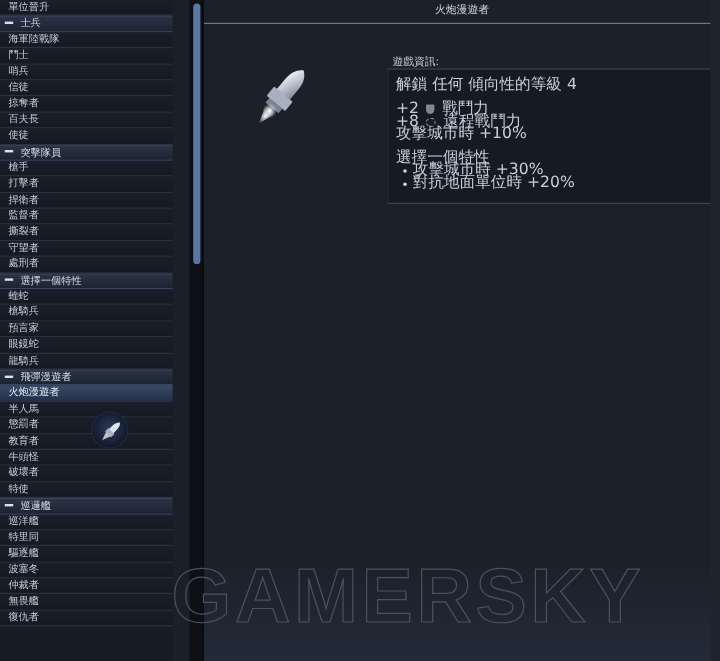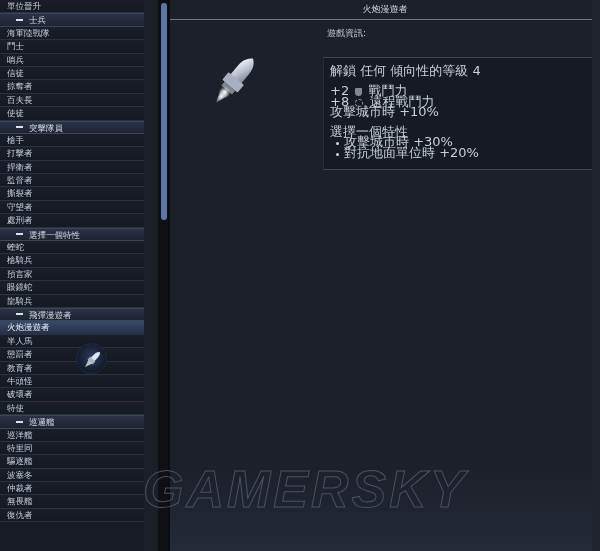--- a/index.html
+++ b/index.html
@@ -12,21 +12,21 @@
     background: #171b24; overflow: hidden;
   }
   .row {
     position: relative; height: 13.4px; line-height: 13px; font-size: 8.5px;
     padding-left: 7px; color: #c6cfdc; border-bottom: 1px solid #2a3140;
     background: linear-gradient(#1a1e28, #151922); white-space: nowrap;
   }
   .row.header {
     background: linear-gradient(#2a3346, #1d2331);
     border-top: 1px solid #3b465c; border-bottom: 1px solid #3b465c;
-    padding-left: 16px; color: #d7dfea;
+    padding-left: 4px; color: #d7dfea;
   }
   .row.header .dash { display: inline-block; width: 7px; height: 2px; background: #d9e1ec; vertical-align: middle; margin-right: 6px; position: relative; top: -1px; }
   .row.selected { background: linear-gradient(#3a4a66, #24304a); color: #e8eef6; }
 
   .scroll-track { position: absolute; left: 158px; top: 0; width: 10px; height: 551px; background: #0e1016; }
   .scroll-thumb {
     position: absolute; left: 161px; top: 3px; width: 6px; height: 217px;
     background: #5e76a6; border-radius: 3px;
   }
   .divider-line { position: absolute; left: 168px; top: 0; width: 2px; height: 551px; background: #0a0c10; }
@@ -43,36 +43,36 @@
     background: linear-gradient(#1c2029 0%, #1c2029 85%, #232a38 100%);
   }
   .title-bar {
     position: absolute; left: 0; top: 0; width: 430px; height: 20px;
     text-align: center; font-size: 9px; line-height: 18px; color: #cfd8e6;
     border-bottom: 1px solid #6e7789;
   }
   .unit-icon { position: absolute; left: 33px; top: 48px; width: 64px; height: 64px; }
 
   .info-label {
-    position: absolute; left: 157px; top: 27px; font-size: 9px; color: #c3ccd9;
+    position: absolute; left: 157px; top: 45px; font-size: 9px; color: #c3ccd9;
   }
   .info-box {
     position: absolute; left: 153px; top: 57px; width: 306px; height: 113px;
     background: #161a23; border-top: 1px solid #3d4455; border-bottom: 1px solid #3d4455;
     border-left: 1px solid #252b38; border-right: 1px solid #252b38;
     padding: 8px 6px; font-size: 13px; line-height: 10.3px; color: #c6cfdb;
   }
   .info-box .line { white-space: nowrap; }
   .info-box .gap { height: 10px; }
   .shield { display: inline-block; width: 7px; height: 8px; background: #7f8898; border-radius: 1px 1px 4px 4px; vertical-align: -1px; margin: 0 2px; }
   .ring { display: inline-block; width: 8px; height: 8px; border: 1px dashed #8d96a6; border-radius: 50%; vertical-align: -1px; margin: 0 2px; }
   .bullet { display: inline-block; width: 3px; height: 3px; background: #cfd6e1; border-radius: 50%; margin: 0 5px 1px 6px; }
 
   .watermark {
-    position: absolute; left: 143px; top: 459px; font-size: 52px; font-weight: bold; font-style: italic;
+    position: absolute; left: 143px; top: 459px; font-size: 64px; font-weight: bold; 
     font-family: "Liberation Sans", sans-serif; letter-spacing: 3px;
     color: transparent; -webkit-text-stroke: 1px #4a5262; white-space: nowrap;
   }
   .right-edge { position: absolute; right: 0; top: 0; width: 8px; height: 551px; background: #20242e; }
 </style>
 </head>
 <body>
 
 <div class="sidebar" id="sidebar">
     <div class="row"><span>單位晉升</span></div>

